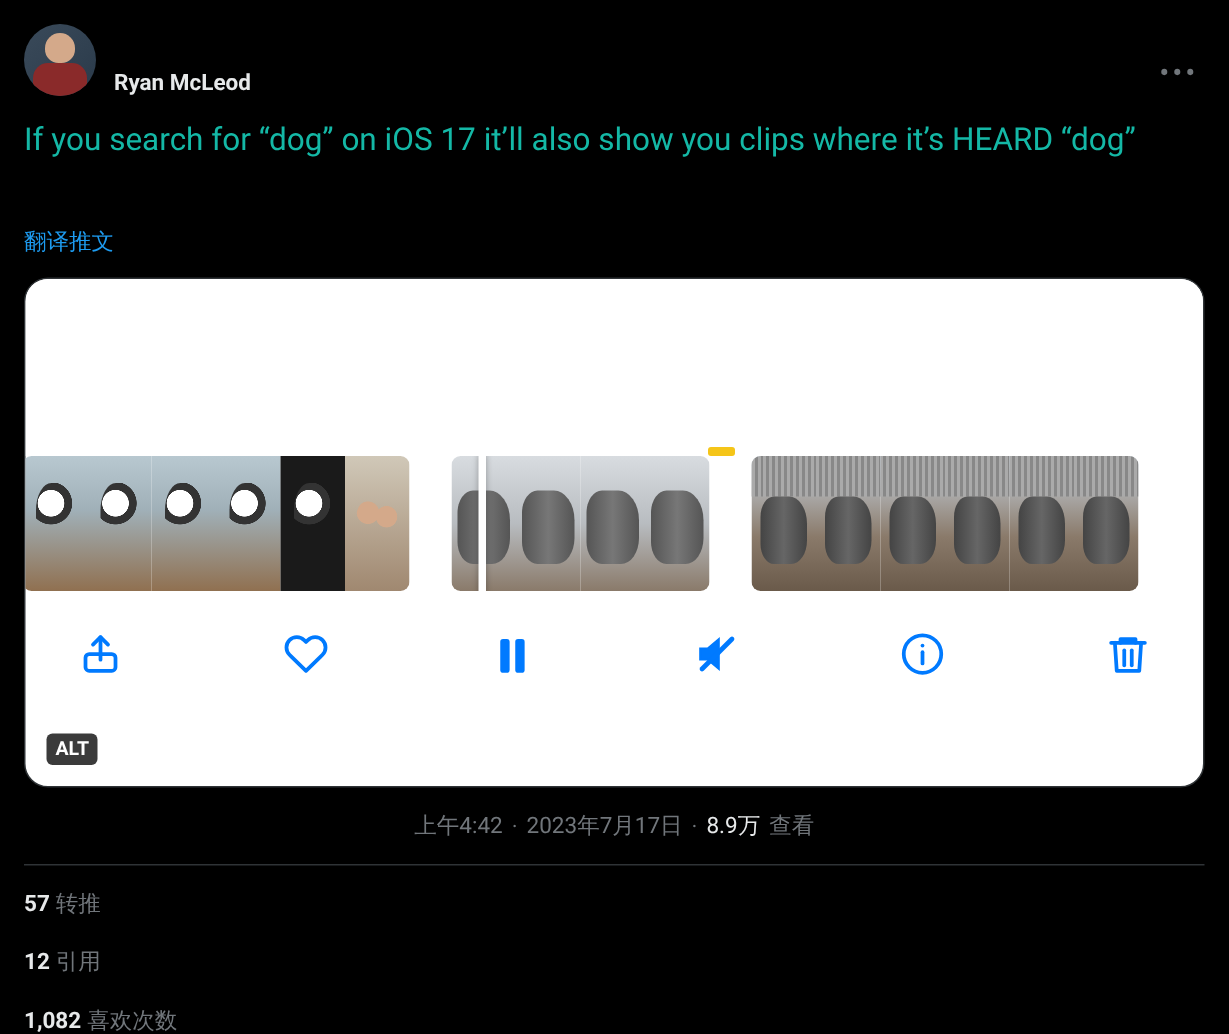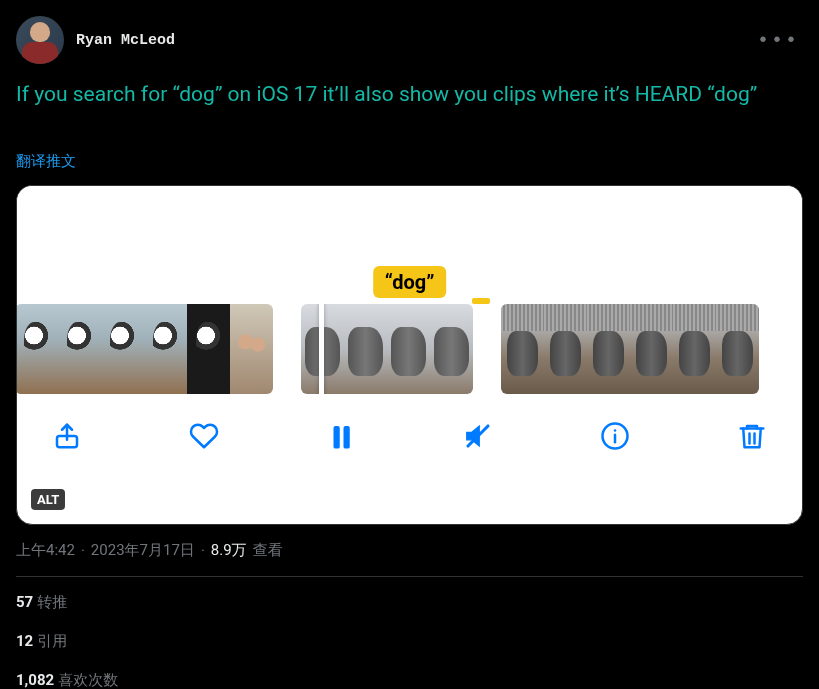--- a/index.html
+++ b/index.html
@@ -10,24 +10,23 @@
     height: 689px;
     overflow: hidden;
     color: #e7e9ea;
   }
   .tweet {
     padding: 16px 16px 0 16px;
     position: relative;
   }
   .header {
     display: flex;
-    align-items: center;
+    align-items: flex-end;
     gap: 12px;
     margin-bottom: 16px;
-    font-family: Liberation Mono, monospace;
   }
   .avatar {
     width: 48px;
     height: 48px;
     border-radius: 50%;
     background: linear-gradient(135deg, #3a4a5a 0%, #2a3a4a 100%);
     flex-shrink: 0;
     overflow: hidden;
     position: relative;
   }
@@ -207,20 +206,21 @@
   }
   .meta-row {
     display: flex;
     align-items: center;
     gap: 6px;
     font-size: 15px;
     color: #71767b;
     margin-top: 16px;
     padding-bottom: 16px;
     border-bottom: 1px solid #2f3336;
+    justify-content: center;
   }
   .meta-row .bold { color: #e7e9ea; font-weight: 400; }
   .stats-row {
     display: flex;
     gap: 20px;
     font-size: 15px;
     padding: 16px 0;
     flex-direction: column;
   }
   .stat { color: #71767b; cursor: pointer; }
@@ -238,21 +238,20 @@
     </div>
     <div class="more-btn">•••</div>
   </div>
 
   <div class="tweet-text">If you search for “dog” on iOS 17 it’ll also show you clips where it’s HEARD “dog”</div>
 
   <span class="translate-link">翻译推文</span>
 
   <div class="media-card">
     <div class="media-top">
-      <div class="dog-tag">“dog”</div>
       <div class="yellow-tick"></div>
     </div>
 
     <div class="timeline">
       <div class="clip-group g1">
         <div class="frame"></div>
         <div class="frame"></div>
         <div class="frame"></div>
         <div class="frame"></div>
         <div class="frame dark"></div>

